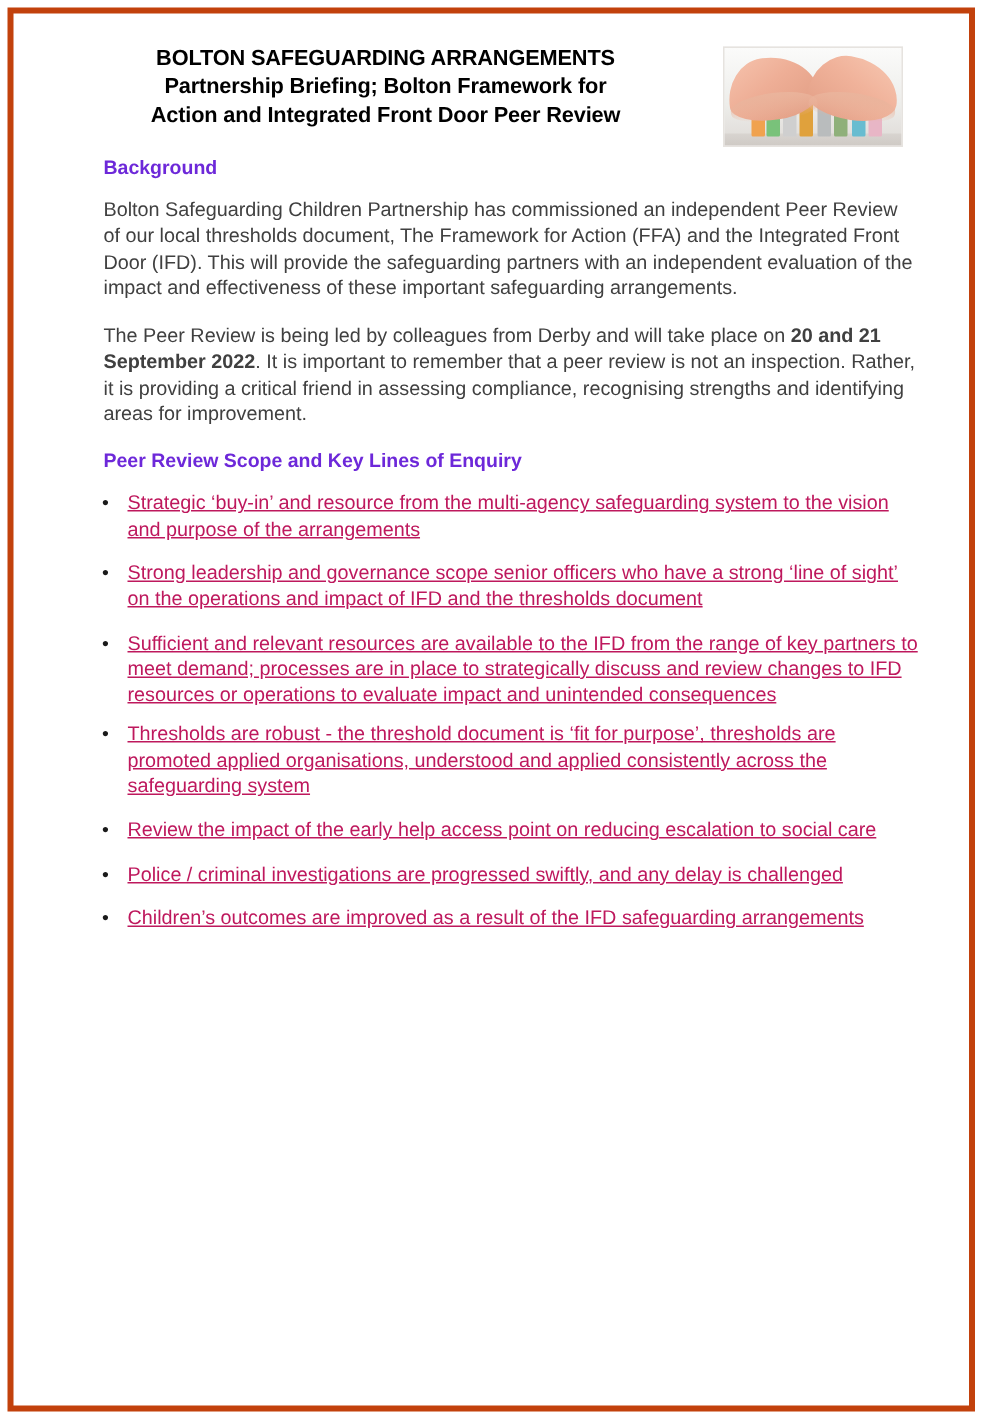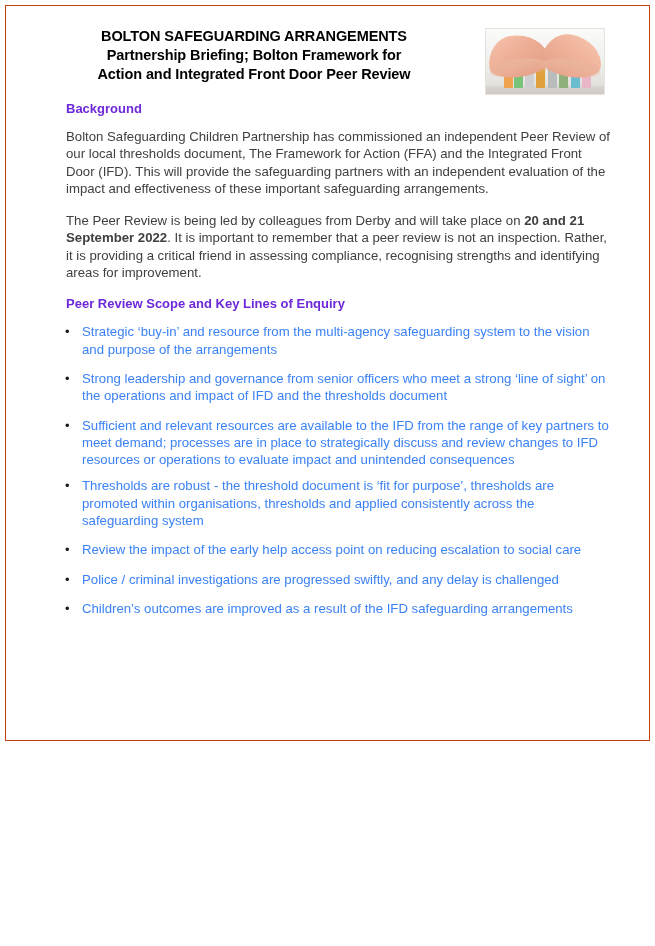--- a/index.html
+++ b/index.html
@@ -13,23 +13,23 @@
     font-family: "Liberation Sans", sans-serif;
     overflow: hidden;
   }
 
   
   #doc-frame {
     position: absolute;
     left: 5px;
     top: 5px;
     width: 645px;
-    height: 736px;
+    height: 936px;
     box-sizing: border-box;
-    border: 1px solid #c2410c;
+    border: 4px solid #c2410c;
     background: #ffffff;
   }
 
   #page-body {
     position: absolute;
     left: 0;
     top: 0;
     right: 0;
     bottom: 0;
     padding: 18px 34px 10px 48px;
@@ -137,25 +137,26 @@
   .body-para b { font-weight: bold; }
 
   ul.bullets {
     list-style: none;
     margin: 0 0 4px 0;
     padding: 0;
   }
   ul.bullets li {
     position: relative;
     font-size: 13.2px;
-    color: #3b82f6;
+    color: #be185d;
     line-height: 17.3px;
     margin: 0 0 12px 0;
     padding-left: 28px;
     max-width: 530px;
+    text-decoration: underline;
   }
   ul.bullets li::before {
     content: "\2022";
     position: absolute;
     left: 11px;
     top: 0;
     font-size: 13px;
     color: #1a1a1a;
   }
   .tight-gap { margin-bottom: 9px !important; }
@@ -199,26 +200,26 @@
     <p class="body-para">Bolton Safeguarding Children Partnership has commissioned an independent Peer Review of our local thresholds document, The Framework for Action (FFA) and the Integrated Front Door (IFD). This will provide the safeguarding partners with an independent evaluation of the impact and effectiveness of these important safeguarding arrangements.</p>
 
     <p class="body-para"><span>The Peer Review is being led by colleagues from Derby and will take place on </span><b>20 and 21 September 2022</b><span>. It is important to remember that a peer review is not an inspection. Rather, it is providing a critical friend in assessing compliance, recognising strengths and identifying areas for improvement.</span></p>
 
     <div class="section-heading">Peer Review Scope and Key Lines of Enquiry</div>
 
 
 
     <ul class="bullets">
       <li>Strategic ‘buy-in’ and resource from the multi-agency safeguarding system to the vision and purpose of the arrangements</li>
-      <li>Strong leadership and governance from senior officers who meet a strong ‘line of sight’ on the operations and impact of IFD and the thresholds document</li>
+      <li>Strong leadership and governance scope senior officers who have a strong ‘line of sight’ on the operations and impact of IFD and the thresholds document</li>
       <li class="tight-gap">Sufficient and relevant resources are available to the IFD from the range of key partners to meet demand; processes are in place to strategically discuss and review changes to IFD resources or operations to evaluate impact and unintended consequences</li>
     </ul>
 
 
     <ul class="bullets">
-      <li>Thresholds are robust - the threshold document is ‘fit for purpose’, thresholds are promoted within organisations, thresholds and applied consistently across the safeguarding system</li>
+      <li>Thresholds are robust - the threshold document is ‘fit for purpose’, thresholds are promoted applied organisations, understood and applied consistently across the safeguarding system</li>
       <li>Review the impact of the early help access point on reducing escalation to social care</li>
       <li>Police / criminal investigations are progressed swiftly, and any delay is challenged</li>
       <li>Children’s outcomes are improved as a result of the IFD safeguarding arrangements</li>
     </ul>
 
   </div>
 </div>
 
 </body></html>

